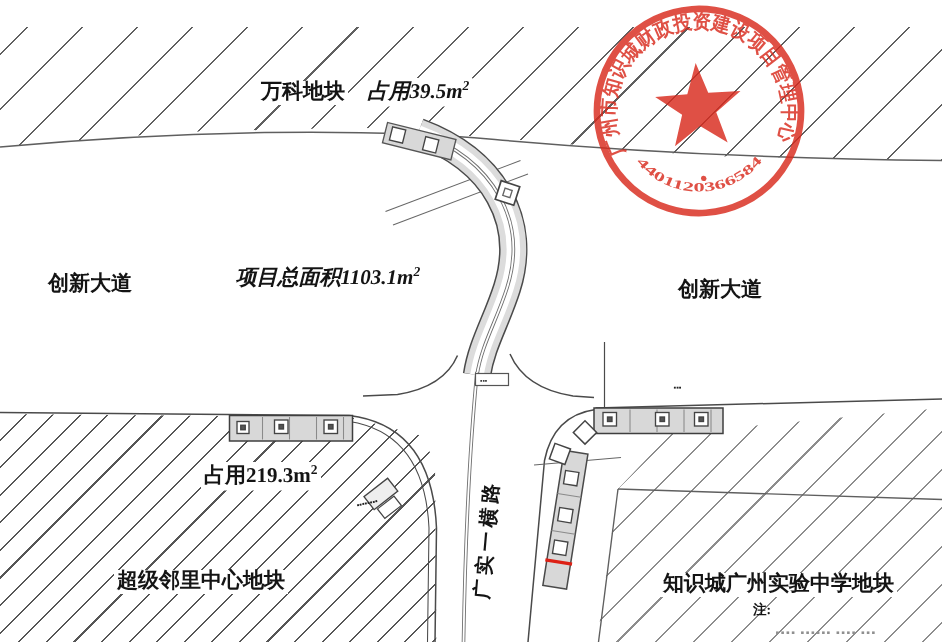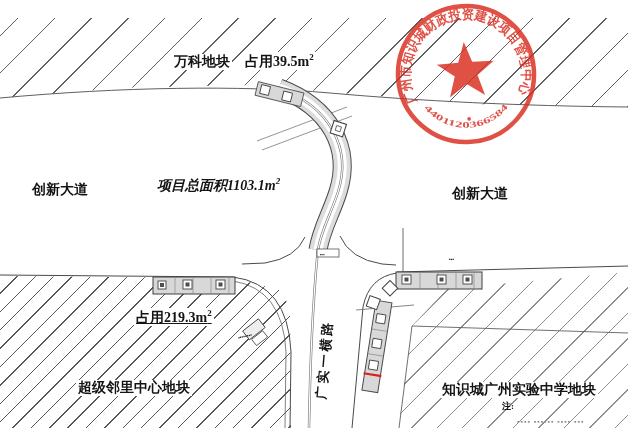--- a/index.html
+++ b/index.html
@@ -136,35 +136,35 @@
       </text>
       <text font-size="8.5" font-weight="bold" fill="#d92a1d">
         <textPath href="#sealNumArc" textLength="96" lengthAdjust="spacingAndGlyphs">4401120366584</textPath>
       </text>
     </g>
   </svg>
 
   <div class="lbl" style="left:172px;top:54px;text-align:center;">
     <span>万科地块</span>
   </div>
-  <div class="lbl" style="left:243px;top:52px;">
+  <div class="lbl" style="left:243px;top:52px;font-style:italic;">
     <span>占用39.5m</span><sup>2</sup>
   </div>
 
   <div class="lbl lbl-plain" style="left:30px;top:182px;">
     <span>创新大道</span>
   </div>
   <div class="lbl lbl-plain" style="left:155px;top:176px;font-style:italic;">
     <span>项目总面积1103.1m</span><sup>2</sup>
   </div>
   <div class="lbl lbl-plain" style="left:450px;top:186px;">
     <span>创新大道</span>
   </div>
 
-  <div class="lbl" style="left:134px;top:308px;text-decoration:underline;">
+  <div class="lbl" style="left:134px;top:308px;">
     <span>占用219.3m</span><sup>2</sup>
   </div>
   <div class="lbl" style="left:76px;top:380px;text-align:right;">
     <span>超级邻里中心地块</span>
   </div>
 
   <div class="lbl" style="left:440px;top:382px;">
     <span>知识城广州实验中学地块</span>
   </div>
 

